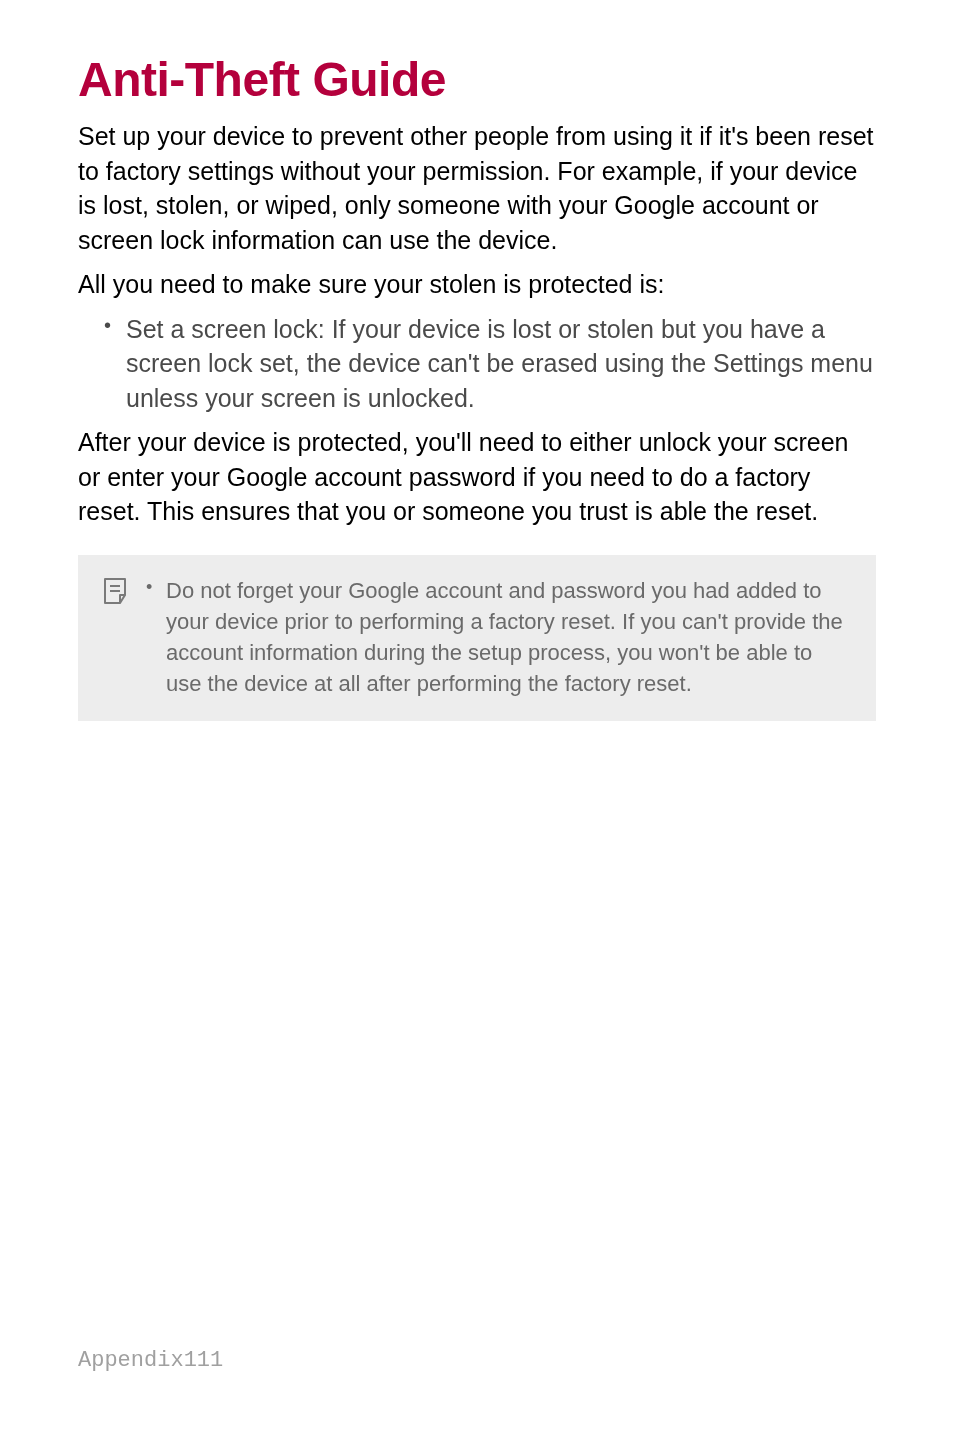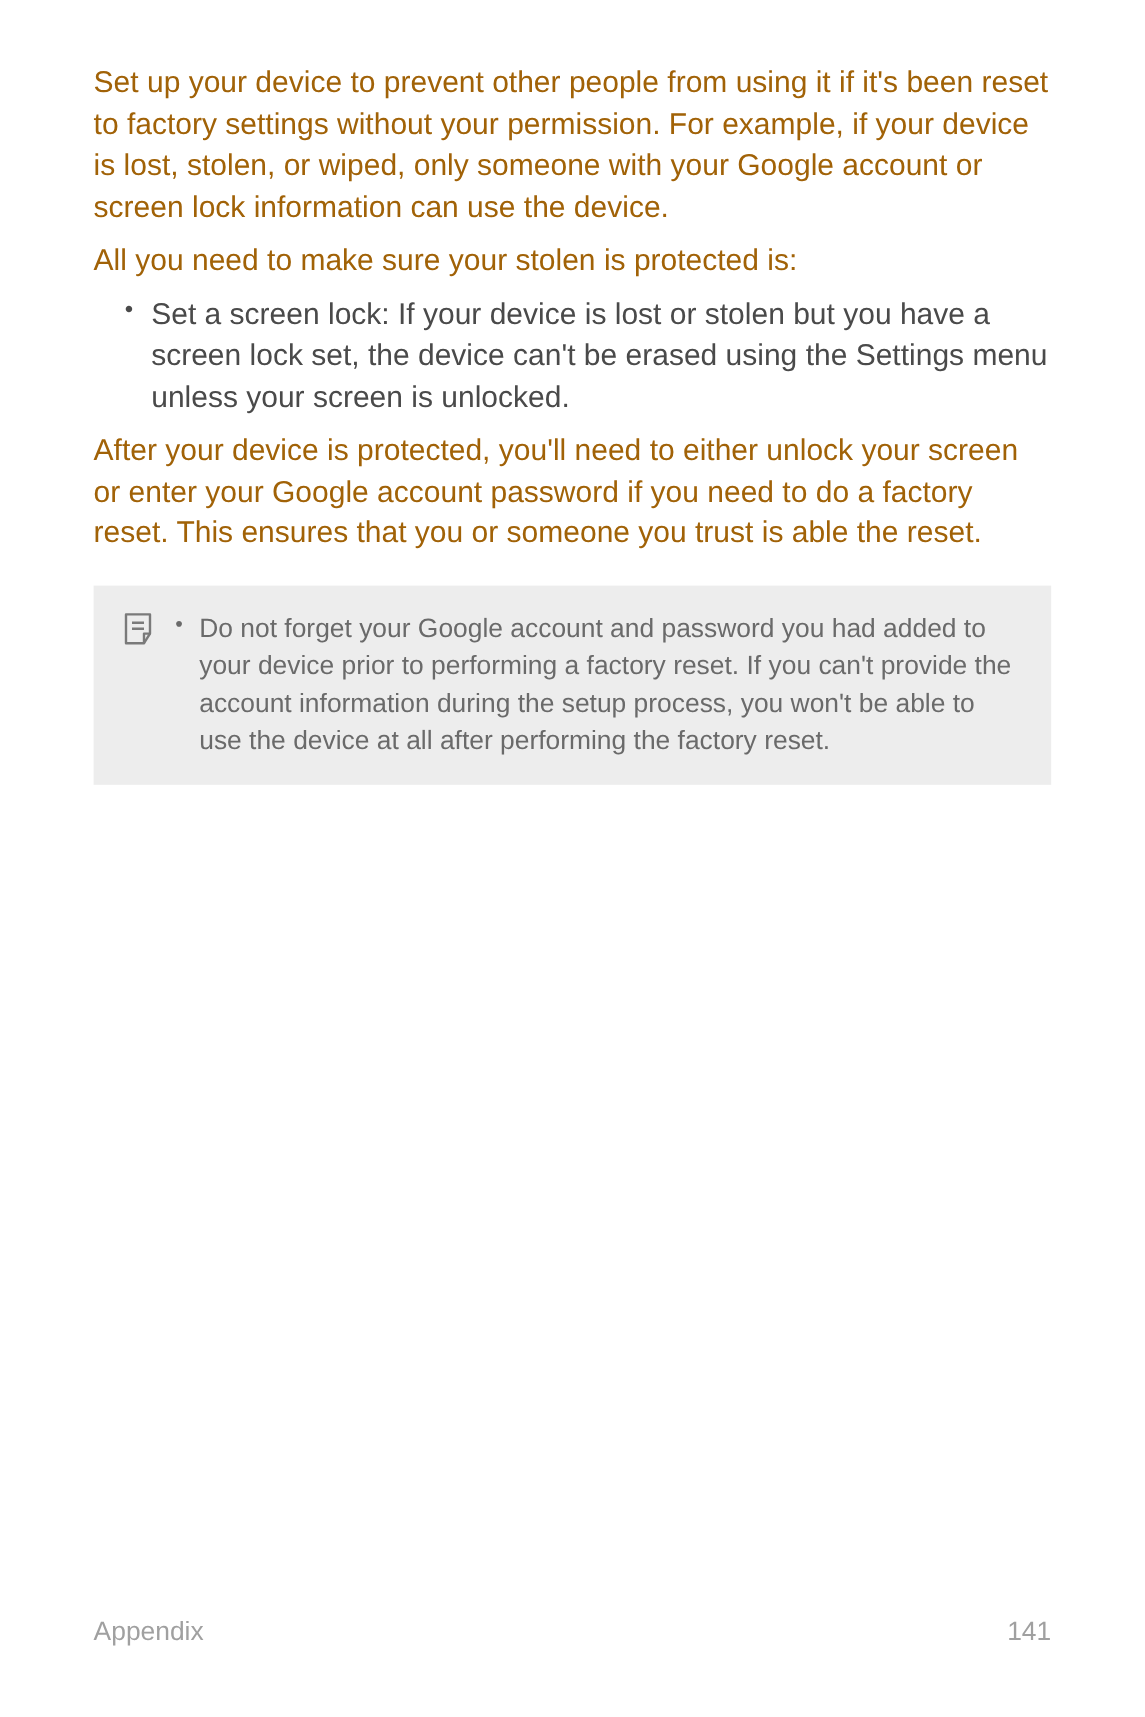--- a/index.html
+++ b/index.html
@@ -22,21 +22,21 @@
   .title {
     font-size: 48px;
     font-weight: 700;
     color: #b4003c;
     margin-bottom: 12px;
     letter-spacing: -0.5px;
   }
   .body-text {
     font-size: 25px;
     line-height: 1.38;
-    color: #a16207;
+    color: #000000;
     margin-bottom: 10px;
     font-weight: 300;
   }
   .bullet-list {
     list-style: none;
     padding-left: 26px;
     margin-bottom: 5px;
   }
   .bullet-list li {
     font-size: 25px;
@@ -88,32 +88,33 @@
     top: 0;
     font-size: 18px;
     color: #6a6a6a;
   }
   .footer {
     position: absolute;
     bottom: 58px;
     left: 78px;
     right: 78px;
     display: flex;
-    justify-content: space-between;
     align-items: baseline;
     font-size: 22px;
     color: #a0a0a0;
     font-weight: 300;
+    font-family: Liberation Mono, monospace;
   }
 </style>
 </head>
 <body>
 
 <div class="page">
 
+  <h1 class="title">Anti-Theft Guide</h1>
 
   <p class="body-text">Set up your device to prevent other people from using it if it's been reset to factory settings without your permission. For example, if your device is lost, stolen, or wiped, only someone with your Google account or screen lock information can use the device.</p>
 
   <p class="body-text">All you need to make sure your stolen is protected is:</p>
 
   <ul class="bullet-list">
     <li>Set a screen lock: If your device is lost or stolen but you have a screen lock set, the device can't be erased using the Settings menu unless your screen is unlocked.</li>
   </ul>
 
   <p class="body-text">After your device is protected, you'll need to either unlock your screen or enter your Google account password if you need to do a factory reset. This ensures that you or someone you trust is able the reset.</p>
@@ -129,14 +130,14 @@
     </span>
     <ul class="note-content">
       <li>Do not forget your Google account and password you had added to your device prior to performing a factory reset. If you can't provide the account information during the setup process, you won't be able to use the device at all after performing the factory reset.</li>
     </ul>
   </div>
 
 </div>
 
 <div class="footer">
   <span>Appendix</span>
-  <span>141</span>
+  <span>111</span>
 </div>
 
 </body></html>

